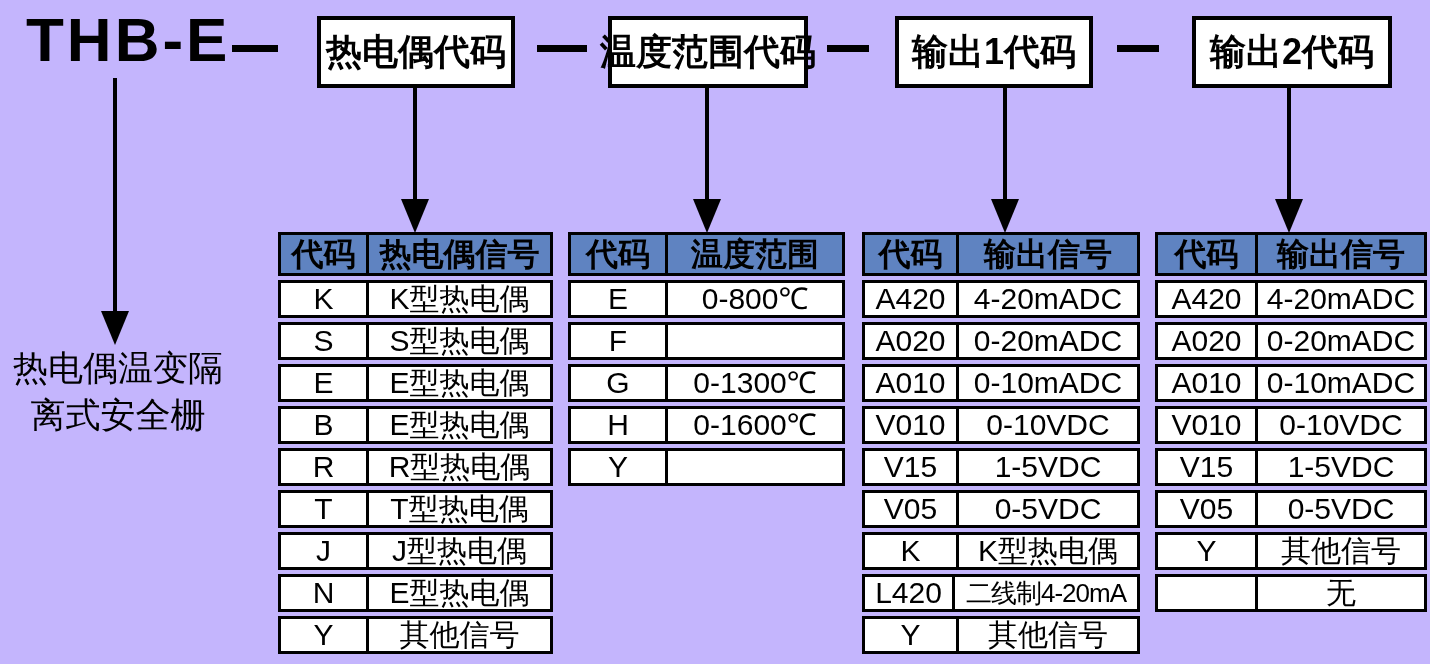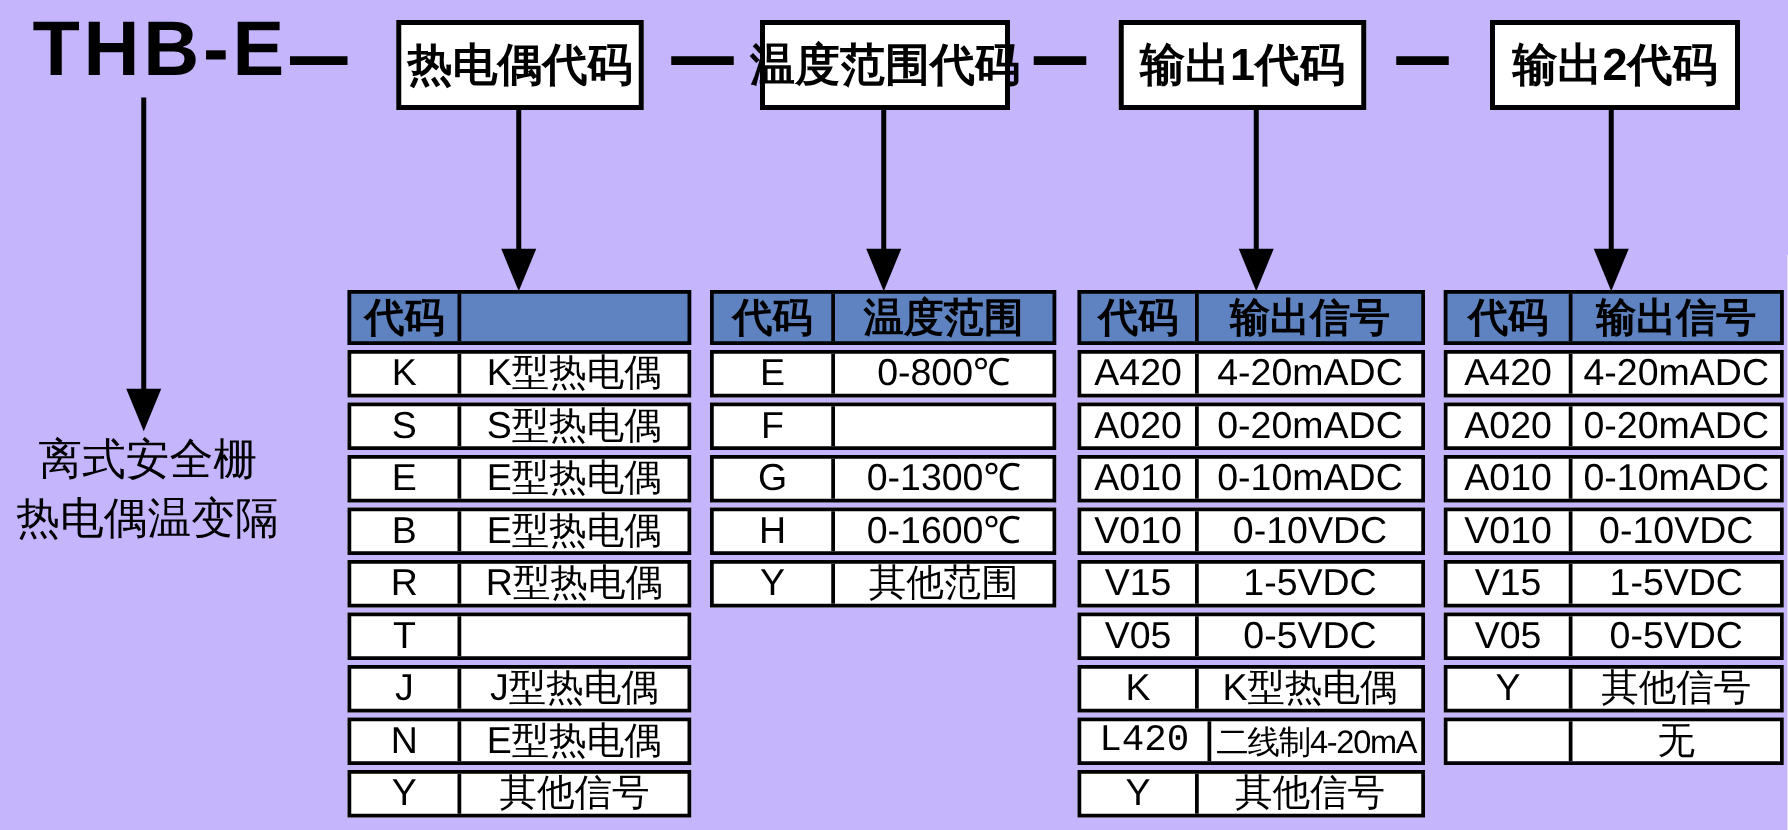--- a/index.html
+++ b/index.html
@@ -77,27 +77,28 @@
   <div class="vline" style="left:705px;top:88px;height:112px;"></div>
   <div class="arrowhead" style="left:693px;top:199px;"></div>
 
   <div class="vline" style="left:1003px;top:88px;height:112px;"></div>
   <div class="arrowhead" style="left:991px;top:199px;"></div>
 
   <div class="vline" style="left:1287px;top:88px;height:112px;"></div>
   <div class="arrowhead" style="left:1275px;top:199px;"></div>
 
   <div class="description">
+    <div>热电偶温变隔</div>
     <div>离式安全栅</div>
-    <div>热电偶温变隔</div>
   </div>
 
   <div class="tbl" style="left:278px;width:275px;">
       <div class="trow thead" style="background: rgb(95, 131, 193);">
         <div class="cell c1" style="width: 88px;">代码</div>
+        <div class="cell c2">热电偶信号</div>
       </div>
       <div class="trow">
         <div class="cell c1" style="width: 88px;">K</div>
         <div class="cell c2">K型热电偶</div>
       </div>
       <div class="trow">
         <div class="cell c1" style="width: 88px;">S</div>
         <div class="cell c2">S型热电偶</div>
       </div>
       <div class="trow">
@@ -107,20 +108,21 @@
       <div class="trow">
         <div class="cell c1" style="width: 88px;">B</div>
         <div class="cell c2">E型热电偶</div>
       </div>
       <div class="trow">
         <div class="cell c1" style="width: 88px;">R</div>
         <div class="cell c2">R型热电偶</div>
       </div>
       <div class="trow">
         <div class="cell c1" style="width: 88px;">T</div>
+        <div class="cell c2">T型热电偶</div>
       </div>
       <div class="trow">
         <div class="cell c1" style="width: 88px;">J</div>
         <div class="cell c2">J型热电偶</div>
       </div>
       <div class="trow">
         <div class="cell c1" style="width: 88px;">N</div>
         <div class="cell c2">E型热电偶</div>
       </div>
       <div class="trow">
@@ -143,21 +145,20 @@
       <div class="trow">
         <div class="cell c1" style="width: 97px;">G</div>
         <div class="cell c2">0-1300℃</div>
       </div>
       <div class="trow">
         <div class="cell c1" style="width: 97px;">H</div>
         <div class="cell c2">0-1600℃</div>
       </div>
       <div class="trow">
         <div class="cell c1" style="width: 97px;">Y</div>
-        <div class="cell c2">其他范围</div>
       </div>
     </div>
   <div class="tbl" style="left:862px;width:278px;">
       <div class="trow thead" style="background: rgb(95, 131, 193);">
         <div class="cell c1" style="width: 94px;">代码</div>
         <div class="cell c2">输出信号</div>
       </div>
       <div class="trow">
         <div class="cell c1" style="width: 94px;">A420</div>
         <div class="cell c2">4-20mADC</div>
@@ -180,21 +181,21 @@
       </div>
       <div class="trow">
         <div class="cell c1" style="width: 94px;">V05</div>
         <div class="cell c2">0-5VDC</div>
       </div>
       <div class="trow">
         <div class="cell c1" style="width: 94px;">K</div>
         <div class="cell c2">K型热电偶</div>
       </div>
       <div class="trow">
-        <div class="cell c1" style="width: 104px; font-family: Liberation Mono, monospace;">L420</div>
+        <div class="cell c1" style="width: 90px;">L420</div>
         <div class="cell c2 tight">二线制4-20mA</div>
       </div>
       <div class="trow">
         <div class="cell c1" style="width: 94px;">Y</div>
         <div class="cell c2">其他信号</div>
       </div>
     </div>
   <div class="tbl" style="left:1155px;width:272px;">
       <div class="trow thead" style="background: rgb(95, 131, 193);">
         <div class="cell c1" style="width: 100px;">代码</div>

